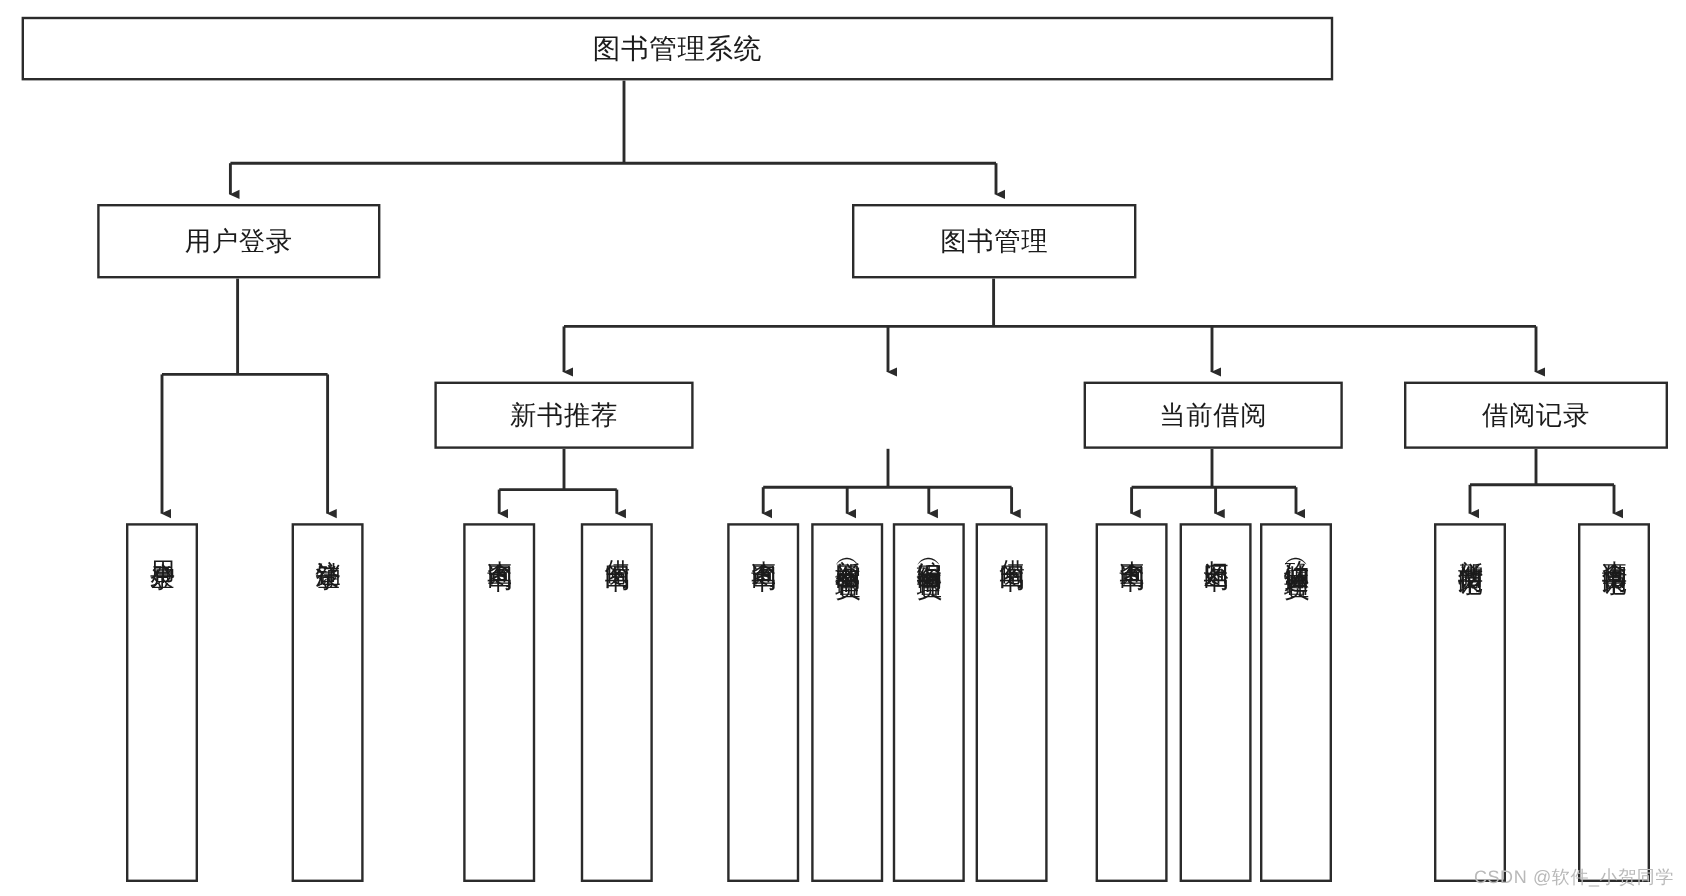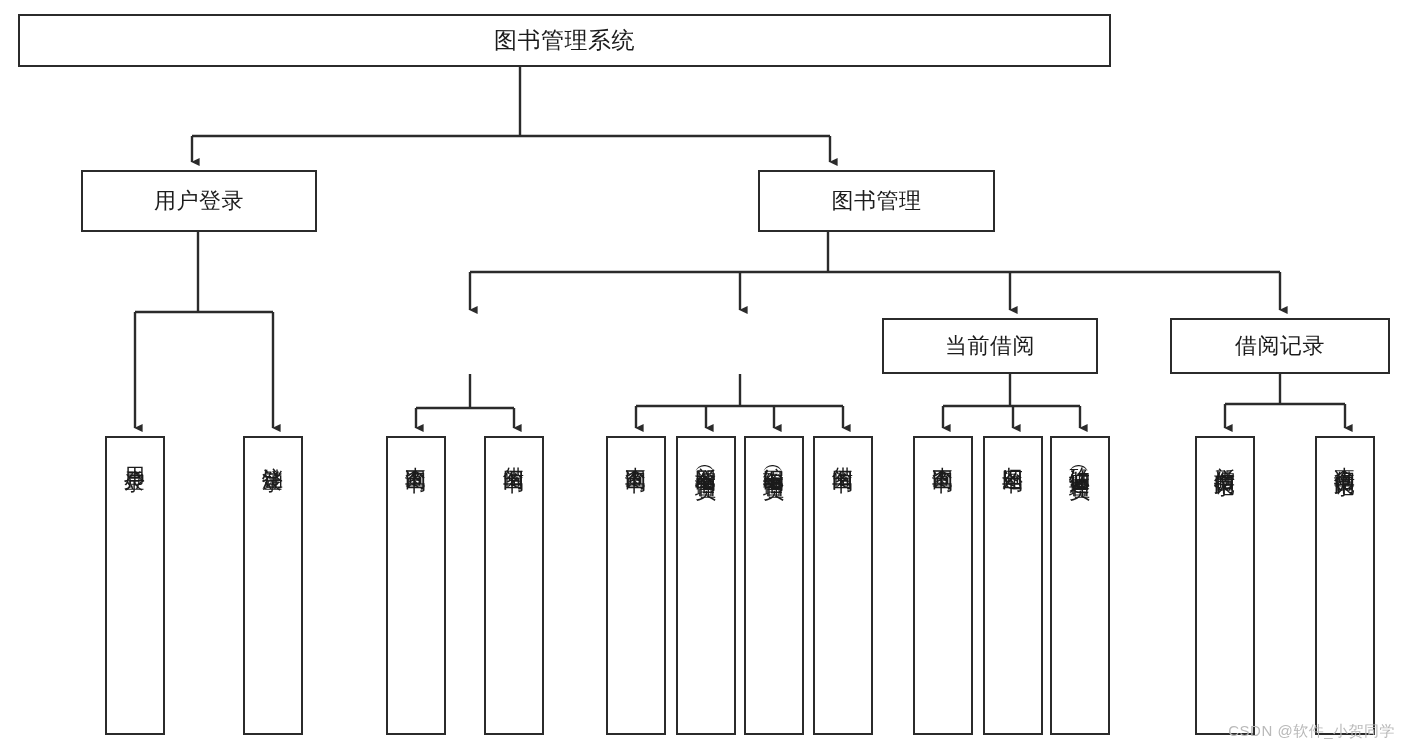--- a/index.html
+++ b/index.html
@@ -126,25 +126,28 @@
     </g>
   </svg>
 
   <div class="node root horizontal" style="left:18px; top:14px; width:1093px; height:53px;">
     <span class="label">图书管理系统</span>
   </div>
 
   <div class="node horizontal" style="left:81px; top:170px; width:236px; height:62px;">
     <span class="label">用户登录</span>
   </div>
-  <div class="node horizontal" style="left:710px; top:170px; width:237px; height:62px;margin-left:48px;">
+  <div class="node horizontal" style="left:710px; top:170px; width:237px; height:62px;">
     <span class="label">图书管理</span>
   </div>
 
-  <div class="node horizontal" style="left:882px; top:318px; width:216px; height:56px;">
+  <div class="node horizontal" style="left:362px; top:318px; width:216px; height:56px;">
+    <span class="label">新书推荐</span>
+  </div>
+  <div class="node horizontal" style="left:903px; top:318px; width:216px; height:56px;">
     <span class="label">当前借阅</span>
   </div>
   <div class="node horizontal" style="left:1170px; top:318px; width:220px; height:56px;">
     <span class="label">借阅记录</span>
   </div>
 
   <div class="node vertical" style="left:105px; top:436px; width:60px; height:299px;">
     <span class="label">用户登录</span>
   </div>
   <div class="node vertical" style="left:243px; top:436px; width:60px; height:299px;">

